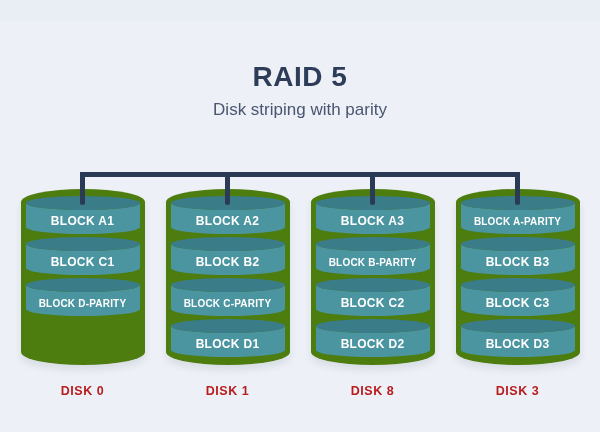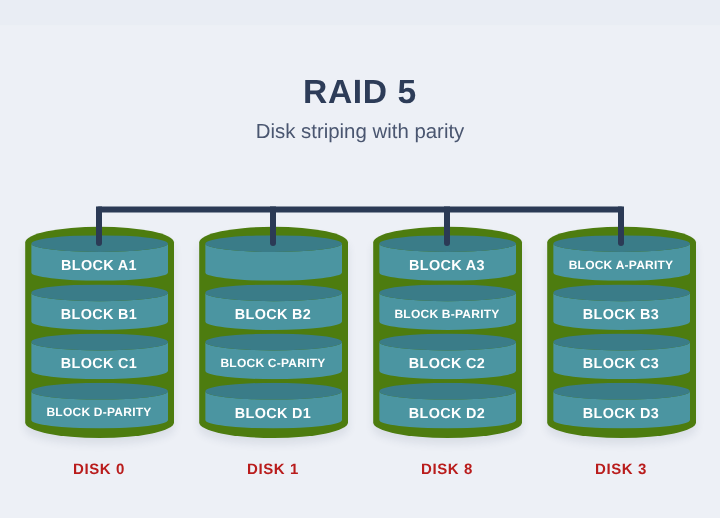--- a/index.html
+++ b/index.html
@@ -112,44 +112,38 @@
             <path class="cyl-body" d="M0,7 L0,31 A57,7 0 0 0 114,31 L114,7 A57,7 0 0 1 0,7 Z"></path>
             <ellipse class="cyl-top" cx="57" cy="7" rx="57" ry="7"></ellipse>
           </svg>
         <span class="block-label">BLOCK A1</span>
       </div>
       <div class="block">
         <svg viewBox="0 0 114 38">
             <path class="cyl-body" d="M0,7 L0,31 A57,7 0 0 0 114,31 L114,7 A57,7 0 0 1 0,7 Z"></path>
             <ellipse class="cyl-top" cx="57" cy="7" rx="57" ry="7"></ellipse>
           </svg>
-        <span class="block-label">BLOCK B1</span>
-      </div>
-      <div class="block">
-        <svg viewBox="0 0 114 38">
-            <path class="cyl-body" d="M0,7 L0,31 A57,7 0 0 0 114,31 L114,7 A57,7 0 0 1 0,7 Z"></path>
-            <ellipse class="cyl-top" cx="57" cy="7" rx="57" ry="7"></ellipse>
-          </svg>
         <span class="block-label">BLOCK C1</span>
       </div>
       <div class="block">
         <svg viewBox="0 0 114 38">
             <path class="cyl-body" d="M0,7 L0,31 A57,7 0 0 0 114,31 L114,7 A57,7 0 0 1 0,7 Z"></path>
             <ellipse class="cyl-top" cx="57" cy="7" rx="57" ry="7"></ellipse>
           </svg>
         <span class="block-label parity">BLOCK D-PARITY</span>
       </div>
     </div>
 
     <div class="disk">
       <div class="block">
         <svg viewBox="0 0 114 38">
             <path class="cyl-body" d="M0,7 L0,31 A57,7 0 0 0 114,31 L114,7 A57,7 0 0 1 0,7 Z"></path>
             <ellipse class="cyl-top" cx="57" cy="7" rx="57" ry="7"></ellipse>
           </svg>
+        <span class="block-label">BLOCK A2</span>
       </div>
       <div class="block">
         <svg viewBox="0 0 114 38">
             <path class="cyl-body" d="M0,7 L0,31 A57,7 0 0 0 114,31 L114,7 A57,7 0 0 1 0,7 Z"></path>
             <ellipse class="cyl-top" cx="57" cy="7" rx="57" ry="7"></ellipse>
           </svg>
         <span class="block-label">BLOCK B2</span>
       </div>
       <div class="block">
         <svg viewBox="0 0 114 38">

